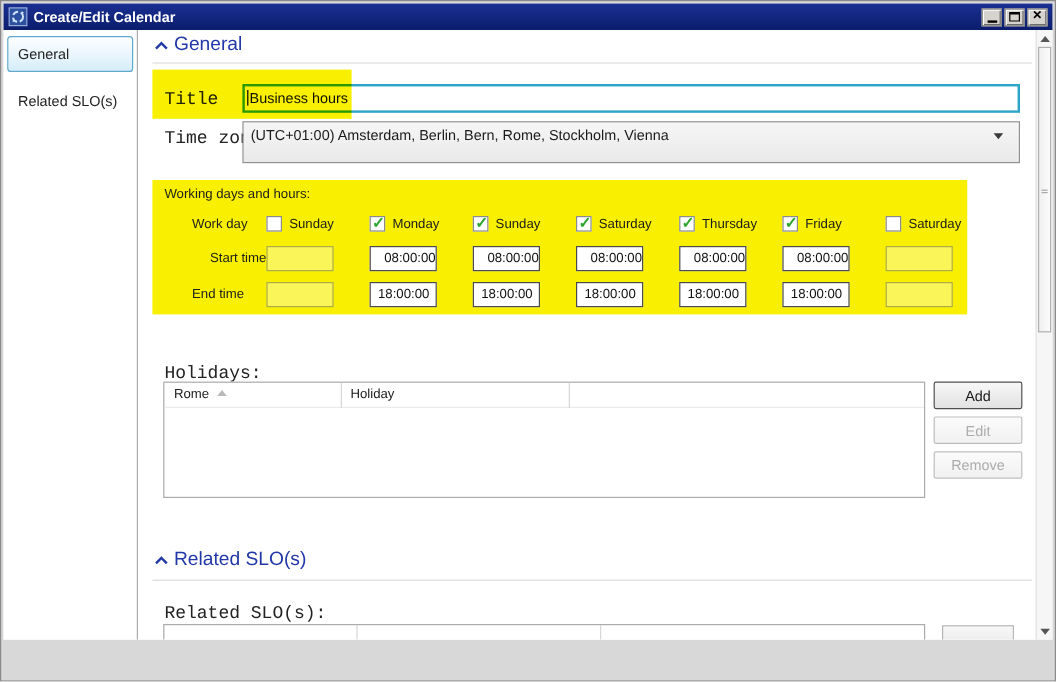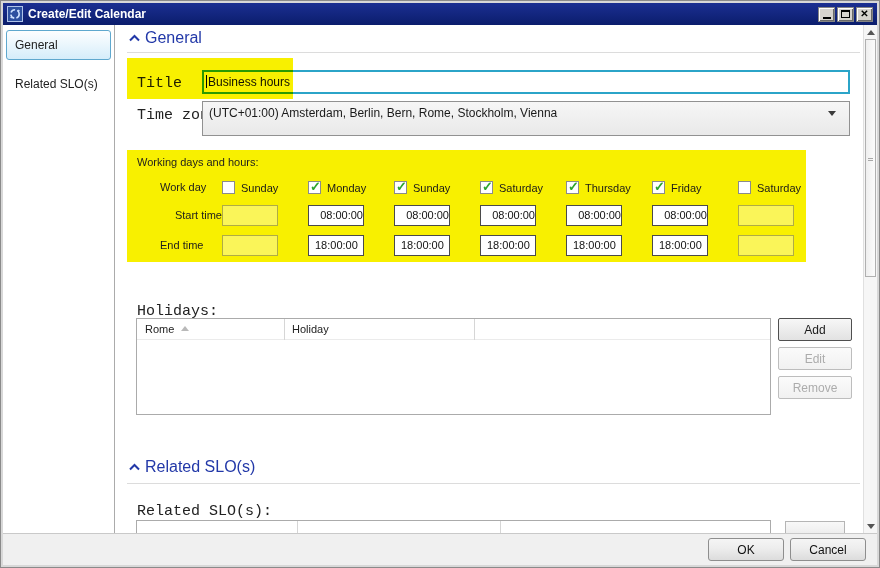--- a/index.html
+++ b/index.html
@@ -252,17 +252,13 @@
         </div>
       <div class="sb-thumb">
           <div class="sb-grip"></div>
         </div>
       <div class="sb-arrow sb-down">
           <div class="tri-down"></div>
         </div>
     </div>
   </div>
 
-  <div class="bottombar">
-    <button class="dlg-btn">OK</button>
-    <button class="dlg-btn">Cancel</button>
-  </div>
 </div>
 
 </body></html>

